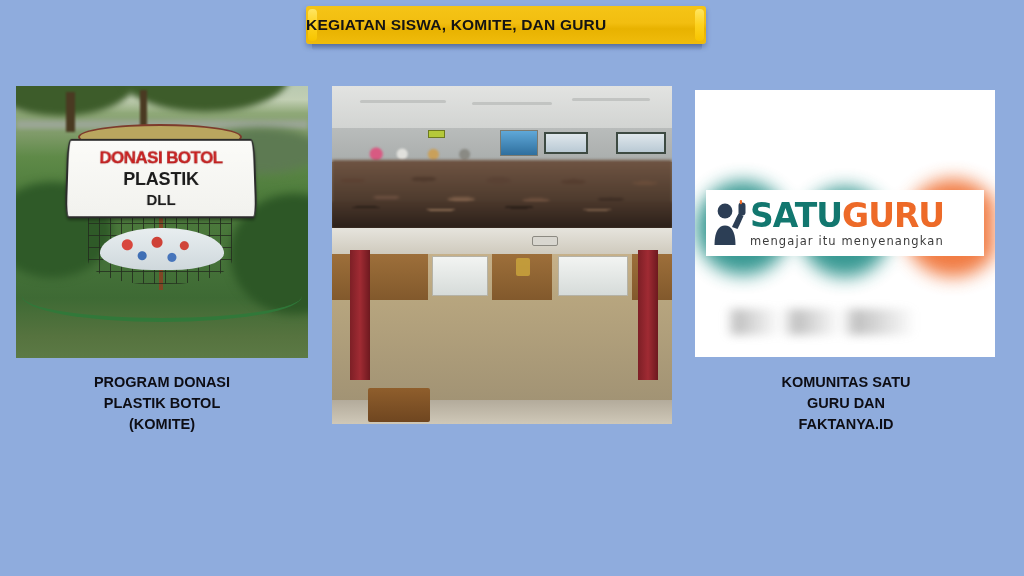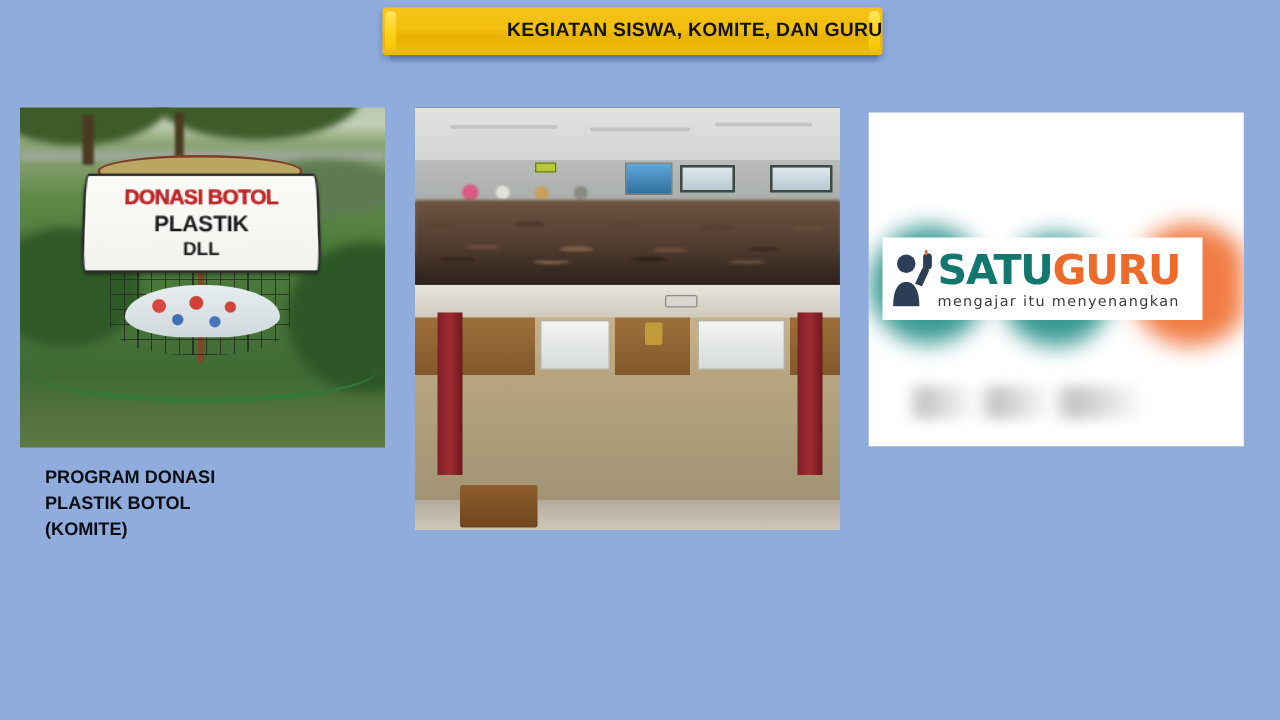--- a/index.html
+++ b/index.html
@@ -32,23 +32,22 @@
     width: 400px;
     height: 38px;
   }
   .title-banner {
     position: absolute;
     inset: 0;
     background: linear-gradient(180deg, #F5C416 0%, #F2BE10 45%, #E8B200 60%, #F0BC0C 100%);
     border-radius: 3px;
     display: flex;
     align-items: center;
-    justify-content: flex-end;
+    justify-content: flex-start;
     box-shadow: 0 3px 5px rgba(40,60,110,0.35);
-    padding-left: 29px;
   }
   
   .title-banner::before,
   .title-banner::after {
     content: "";
     position: absolute;
     top: 3px;
     bottom: 3px;
     width: 9px;
     background: linear-gradient(180deg, #FFE561 0%, #FDD21E 50%, #F7C400 100%);
@@ -404,21 +403,21 @@
         transparent 2%, #8d8d8d 6%, transparent 24%,
         #8d8d8d 30%, transparent 48%,
         #8d8d8d 54%, transparent 78%);
     filter: blur(5px);
     opacity: .55;
   }
   .logo-card {
     position: absolute;
     left: 11px;
     top: 100px;
-    width: 256px;
+    width: 278px;
     height: 66px;
     background: #ffffff;
     display: flex;
     align-items: center;
     padding-left: 6px;
   }
   .logo-mark {
     position: relative;
     width: 40px;
     height: 46px;
@@ -440,20 +439,21 @@
     color: #3c3c3c;
     letter-spacing: 1.1px;
     margin-top: 2px;
     text-align: left;
     font-family: "DejaVu Sans", sans-serif;
   }
 
   
   .caption {
     position: absolute;
+    text-align: center;
     color: #0d0d14;
     font-size: 14.5px;
     font-weight: bold;
     line-height: 1.45;
     font-family: "Liberation Sans", sans-serif;
     white-space: pre-line;
   }
   #caption-donation    { left: 36px;  top: 372px; width: 252px; }
   #caption-sosialisasi { left: 352px; top: 449px; width: 300px; }
   #caption-satuguru    { left: 710px; top: 372px; width: 272px; }
@@ -553,14 +553,17 @@
           <rect x="27.8" y="0" width="2.2" height="4.2" rx="1" fill="#ED6A28"></rect>
         </svg>
       </span>
       <span class="logo-words">
         <span class="logo-wordmark"><span class="word-satu">SATU</span><span class="word-guru">GURU</span></span>
         <span class="logo-tagline" style="display:block;">mengajar itu menyenangkan</span>
       </span>
     </div>
   </div>
 
+  <div class="caption" id="caption-satuguru">KOMUNITAS SATU
+GURU DAN
+FAKTANYA.ID</div>
 
 </div>
 
 </body></html>

